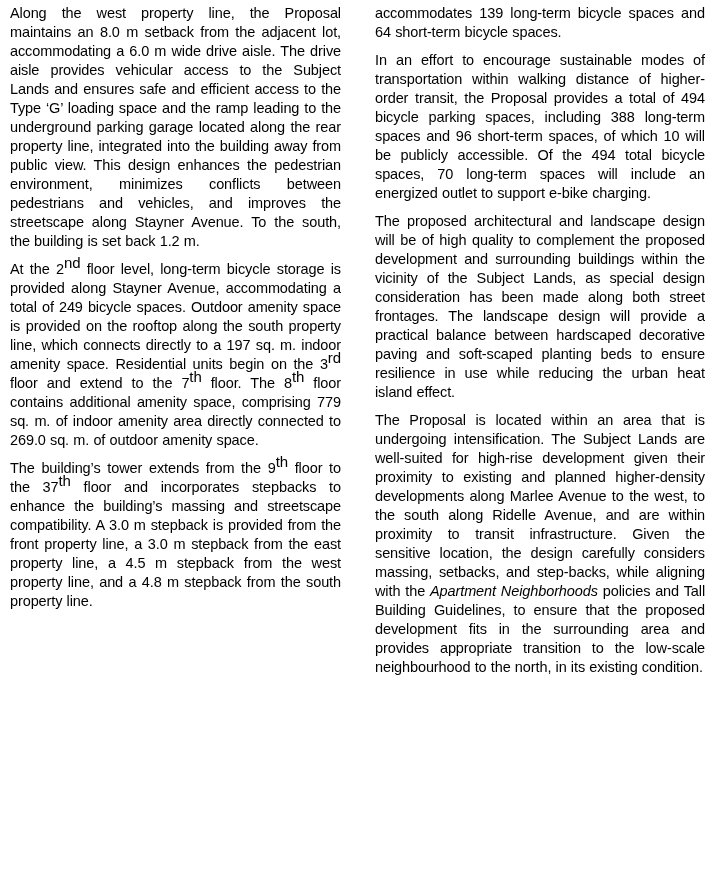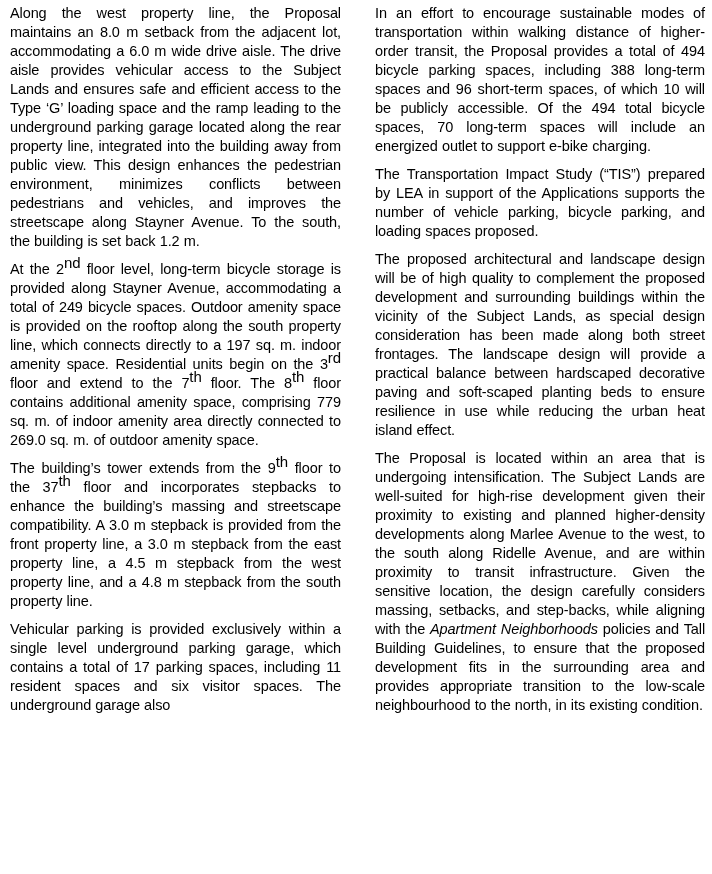--- a/index.html
+++ b/index.html
@@ -48,21 +48,20 @@
   }
 </style>
 </head>
 <body style="background: rgb(255, 255, 255); color: rgb(0, 0, 0);">
 
 <div class="page">
   <div class="col left">
       <p><span>Along the west property line, the Proposal maintains an 8.0 m setback from the adjacent lot, accommodating a 6.0 m wide drive aisle. The drive aisle provides vehicular access to the Subject Lands and ensures safe and efficient access to the Type ‘G’ loading space and the ramp leading to the underground parking garage located along the rear property line, integrated into the building away from public view. This design enhances the pedestrian environment, minimizes conflicts between pedestrians and vehicles, and improves the streetscape along Stayner Avenue. To the south, the building is set back 1.2 m.</span></p>
       <p><span>At the 2</span><sup>nd</sup><span> floor level, long-term bicycle storage is provided along Stayner Avenue, accommodating a total of 249 bicycle spaces. Outdoor amenity space is provided on the rooftop along the south property line, which connects directly to a 197 sq. m. indoor amenity space. Residential units begin on the 3</span><sup>rd</sup><span> floor and extend to the 7</span><sup>th</sup><span> floor. The 8</span><sup>th</sup><span> floor contains additional amenity space, comprising 779 sq. m. of indoor amenity area directly connected to 269.0 sq. m. of outdoor amenity space.</span></p>
       <p><span>The building’s tower extends from the 9</span><sup>th</sup><span> floor to the 37</span><sup>th</sup><span> floor and incorporates stepbacks to enhance the building’s massing and streetscape compatibility. A 3.0 m stepback is provided from the front property line, a 3.0 m stepback from the east property line, a 4.5 m stepback from the west property line, and a 4.8 m stepback from the south property line.</span></p>
-      <p><span>Vehicular parking is provided exclusively within a single level underground parking garage, which contains a total of 17 parking spaces, including 11 resident spaces and six visitor spaces. The underground garage also</span></p>
     </div>
   <div class="col right">
+      <p><span>accommodates 139 long-term bicycle spaces and 64 short-term bicycle spaces.</span></p>
       <p><span>In an effort to encourage sustainable modes of transportation within walking distance of higher-order transit, the Proposal provides a total of 494 bicycle parking spaces, including 388 long-term spaces and 96 short-term spaces, of which 10 will be publicly accessible. Of the 494 total bicycle spaces, 70 long-term spaces will include an energized outlet to support e-bike charging.</span></p>
-      <p><span>The Transportation Impact Study (“TIS”) prepared by LEA in support of the Applications supports the number of vehicle parking, bicycle parking, and loading spaces proposed.</span></p>
       <p><span>The proposed architectural and landscape design will be of high quality to complement the proposed development and surrounding buildings within the vicinity of the Subject Lands, as special design consideration has been made along both street frontages. The landscape design will provide a practical balance between hardscaped decorative paving and soft-scaped planting beds to ensure resilience in use while reducing the urban heat island effect.</span></p>
       <p><span>The Proposal is located within an area that is undergoing intensification. The Subject Lands are well-suited for high-rise development given their proximity to existing and planned higher-density developments along Marlee Avenue to the west, to the south along Ridelle Avenue, and are within proximity to transit infrastructure. Given the sensitive location, the design carefully considers massing, setbacks, and step-backs, while aligning with the </span><em>Apartment Neighborhoods</em><span> policies and Tall Building Guidelines, to ensure that the proposed development fits in the surrounding area and provides appropriate transition to the low-scale neighbourhood to the north, in its existing condition.</span></p>
     </div>
 </div>
 
 </body></html>

